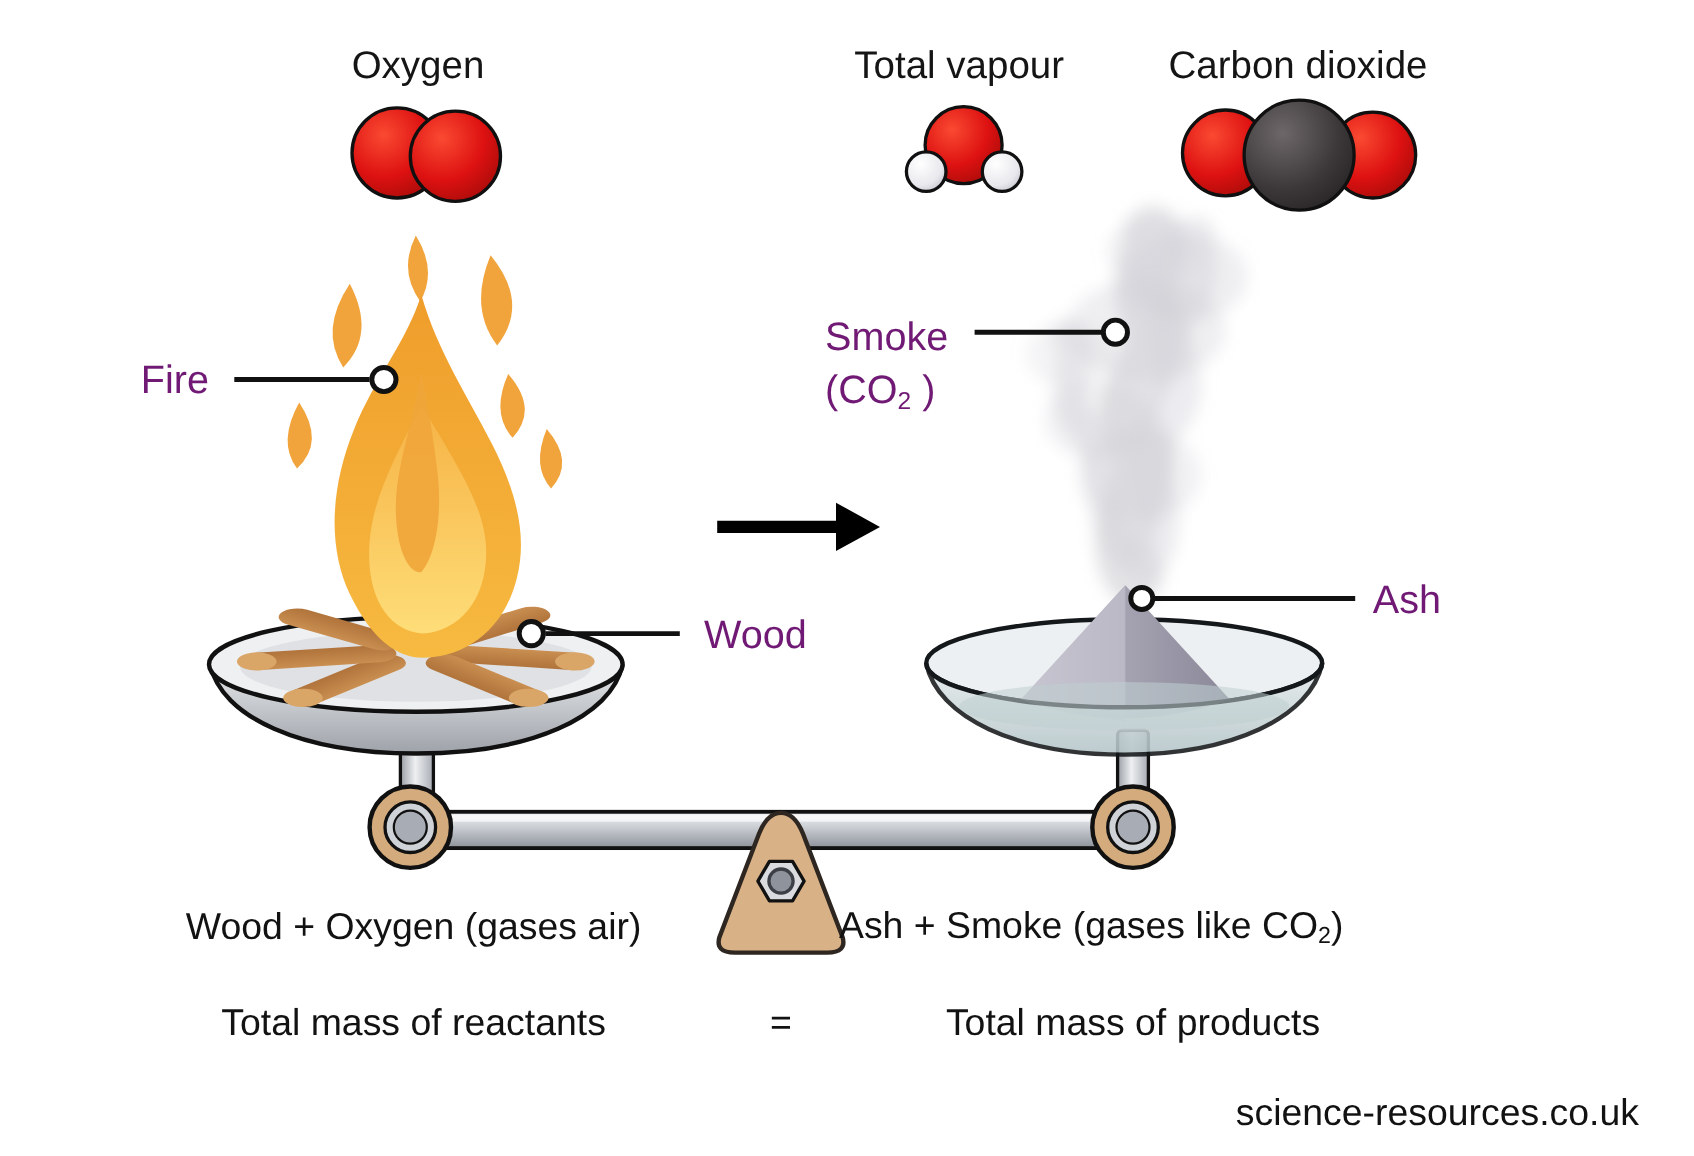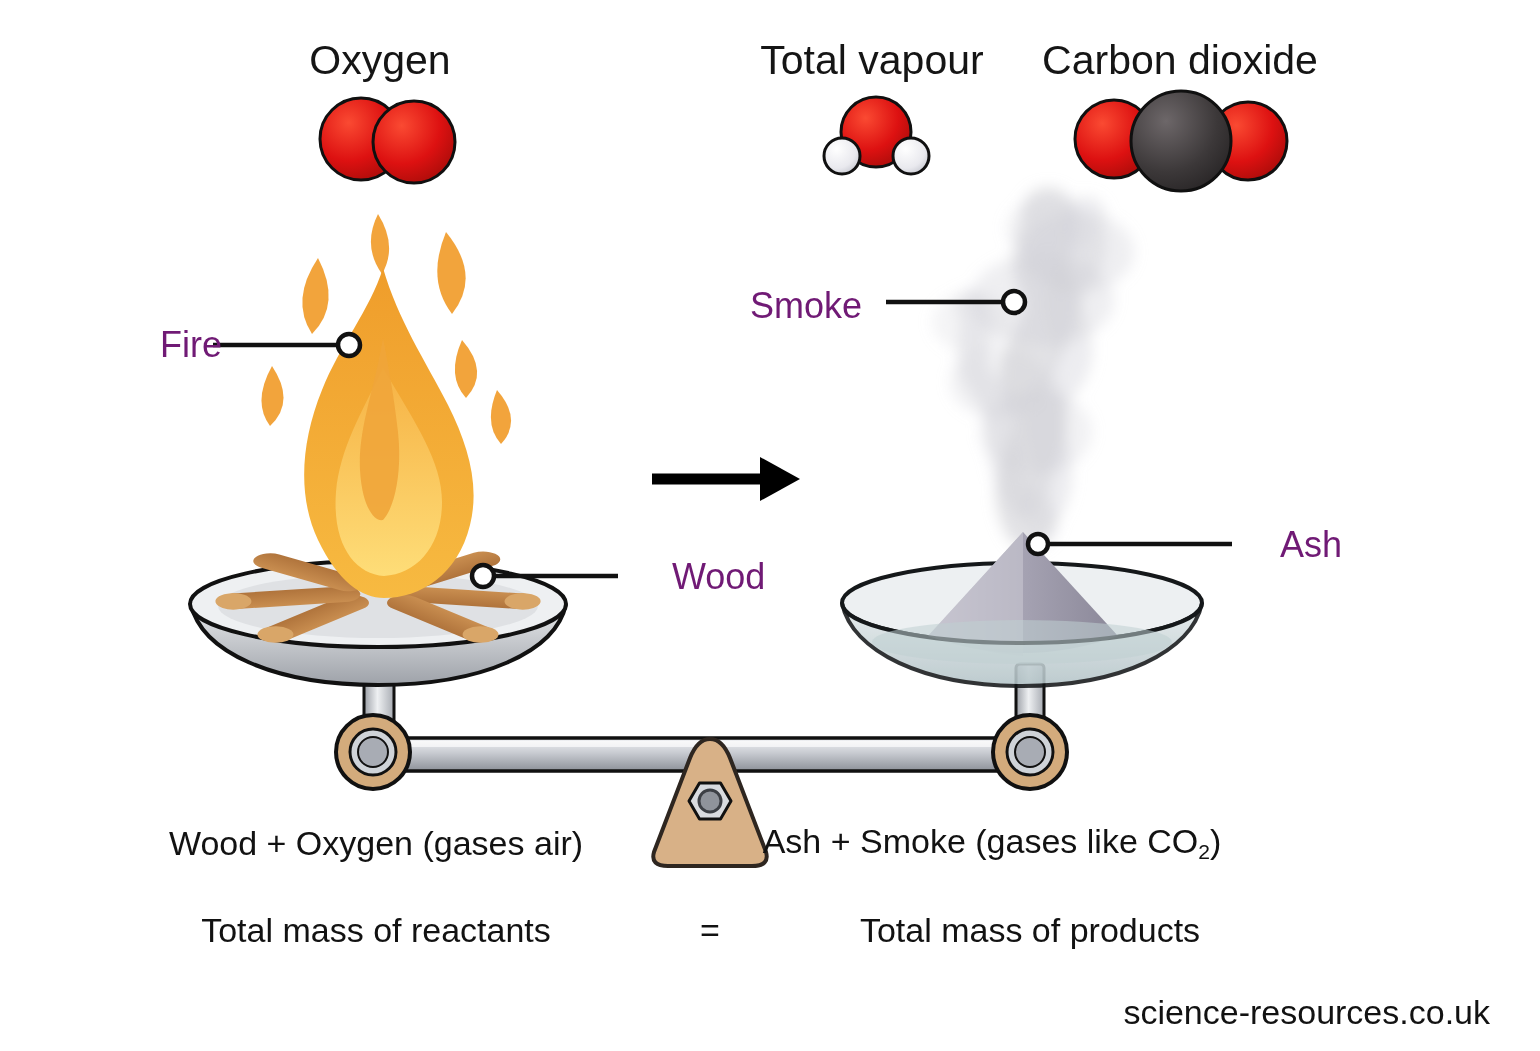--- a/index.html
+++ b/index.html
@@ -4,22 +4,22 @@
 <style>
   html,body{margin:0;padding:0;}
   body{
     width:1540px;height:1051px;position:relative;overflow:hidden;
     background:#ffffff;
     font-family:"Liberation Sans","DejaVu Sans",sans-serif;
     color:#111111;
   }
   .abs{position:absolute;}
   .centered{transform:translate(-50%,-50%);white-space:nowrap;}
-  .vcenter{transform:translateY(-50%);white-space:nowrap;margin-left:32px;}
-  .mol-label{font-size:41px;color:#151515;text-align:right;}
+  .vcenter{transform:translateY(-50%);white-space:nowrap;}
+  .mol-label{font-size:35px;color:#151515;text-align:right;}
   .tag-label{font-size:36px;color:#701a75;}
   .eq-line{font-size:34px;color:#121212;}
   .watermark{font-size:34px;color:#121212;}
   .sub{font-size:0.62em;vertical-align:-0.25em;}
   .smoke-tag{line-height:48px;}
   svg{display:block;}
 </style>
 </head>
 <body>
 
@@ -244,20 +244,21 @@
 <div class="abs mol-label centered" style="left:380px;top:60px">Oxygen</div>
 <div class="abs mol-label centered" style="left:872px;top:60px">Total vapour</div>
 <div class="abs mol-label centered" style="left:1180px;top:60px">Carbon dioxide</div>
 
 <div class="abs tag-label vcenter" style="left:128px;top:345px">Fire</div>
 
 <div class="abs tag-label vcenter" style="left:640px;top:577px">Wood</div>
 
 <div class="abs tag-label smoke-tag" style="left:750px;top:282px">
   <div>Smoke</div>
+  <div><span>(CO</span><span class="sub">2</span><span> )</span></div>
 </div>
 
 <div class="abs tag-label vcenter" style="left:1248px;top:545px">Ash</div>
 
 <div class="abs eq-line centered" style="left:376px;top:843px">Wood + Oxygen (gases air)</div>
 
 <div class="abs eq-line centered" style="left:992px;top:843px"><span>Ash + Smoke (gases like CO</span><span class="sub">2</span><span>)</span></div>
 
 <div class="abs eq-line centered" style="left:376px;top:930px">Total mass of reactants</div>
 

